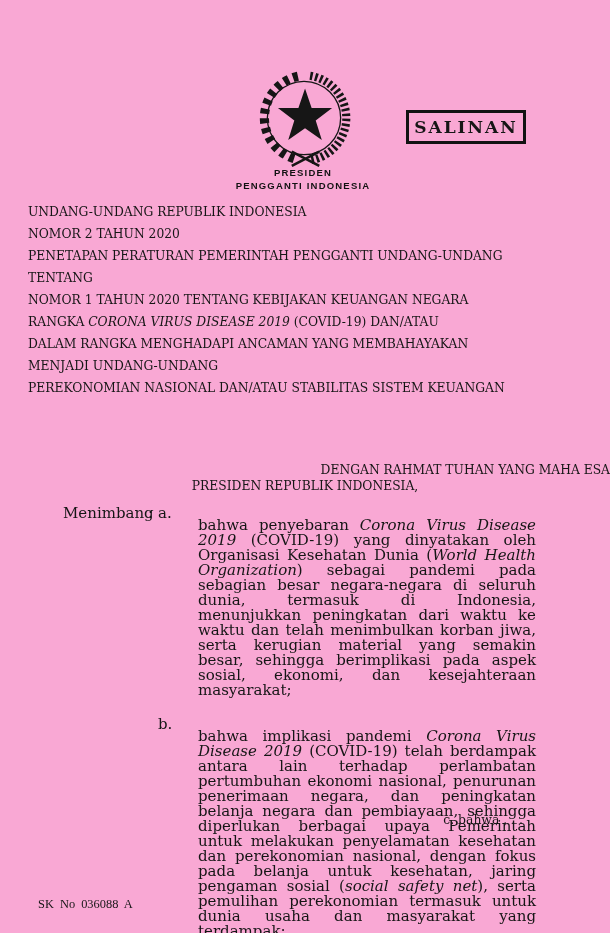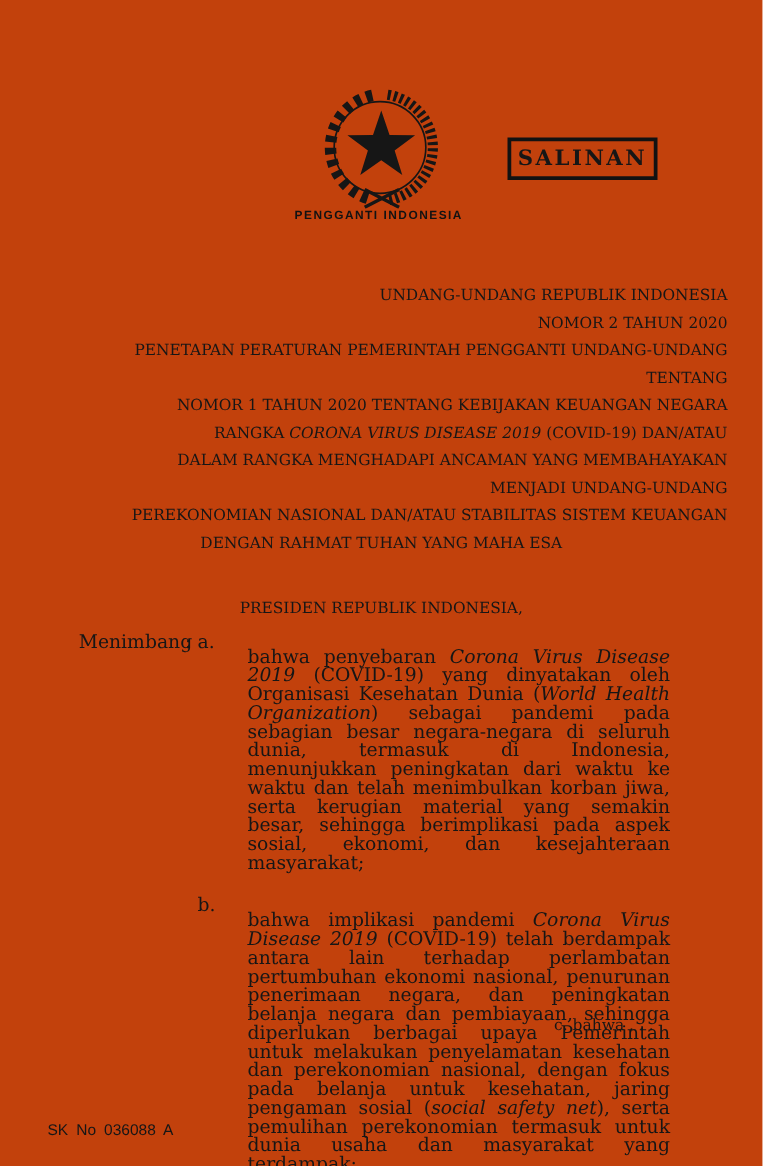--- a/index.html
+++ b/index.html
@@ -1,55 +1,55 @@
 <!DOCTYPE html>
 <html><head>
 <meta charset="utf-8">
 <style>
   html,body{margin:0;padding:0;background:#ffffff;}
   .page{
-    position:relative;width:610px;height:933px;background:#c2410c;
+    position:relative;width:610px;height:933px;background:#f9a8d4;
     font-family:"DejaVu Serif", serif;color:#161616;overflow:hidden;
   }
   
   .emblem{position:absolute;left:248px;top:70px;width:112px;height:97px;}
   
   .letterhead{
     position:absolute;left:193px;top:167px;width:220px;text-align:center;
     font-family:"Liberation Sans", sans-serif;font-weight:bold;font-size:9.5px;
     letter-spacing:1.2px;line-height:12.5px;color:#121212;
   }
   
   .salinan{
     position:absolute;left:406px;top:110px;width:114px;height:28px;
     border:3px solid #121212;display:flex;align-items:center;justify-content:center;
     font-weight:bold;font-size:17px;letter-spacing:2px;
   }
   
   .title-block{
-    position:absolute;top:225px;left:28px;right:28px;text-align:right;
+    position:absolute;top:201px;left:28px;right:28px;text-align:left;
     font-size:12.3px;line-height:22px;
   }
-  .invocation{position:absolute;top:427px;left:0;right:0;text-align:center;font-size:12.3px;}
+  .invocation{position:absolute;top:463px;left:0;right:0;text-align:right;font-size:12.3px;}
   .issuer{position:absolute;top:479px;left:0;right:0;text-align:center;font-size:12.3px;}
   
   .consider{
     position:absolute;top:506px;left:63px;width:485px;display:flex;
     font-size:15px;line-height:15px;
   }
   .consider-label{width:85px;flex:none;}
   .consider-colon{width:10px;flex:none;}
   .consider-items{flex:1;}
   .consider-item{display:flex;}
   .consider-item + .consider-item{margin-top:7px;}
   .marker{width:28px;flex:none;}
   .consider-text{flex:1;margin:12px;text-align:justify;word-spacing:1px;}
   
   .continuation{position:absolute;top:812px;right:87px;font-size:12.4px;}
-  .doc-code{position:absolute;top:897px;left:38px;font-size:12.4px;font-family:Liberation Sans, sans-serif;word-spacing:3px;}
+  .doc-code{position:absolute;top:897px;left:38px;font-size:12.4px;font-family:Liberation Serif, serif;word-spacing:3px;}
 </style>
 </head>
 <body>
 
 <div class="page">
 
   <svg class="emblem" viewBox="0 0 110 95" xmlns="http://www.w3.org/2000/svg" aria-hidden="true">
 
     <path d="M49,6 A42,42 0 0 0 49,88" fill="none" stroke="#161616" stroke-width="9" stroke-dasharray="5,4.5"></path>
 
@@ -61,20 +61,21 @@
     <path d="M43,80 L70,94 M70,80 L43,94" stroke="#161616" stroke-width="2.6" fill="none"></path>
 
     <path d="M56,18 L62.5,37.1 L82.6,37.3 L66.5,49.4 L72.5,68.7 L56,57 L39.5,68.7 L45.5,49.4 L29.4,37.3 L49.5,37.1 Z" fill="#161616"></path>
   </svg>
 
   <div class="salinan">
     <span>SALINAN</span>
   </div>
 
   <div class="letterhead">
+    <div>PRESIDEN</div>
     <div>PENGGANTI  INDONESIA</div>
   </div>
 
   <div class="title-block">
     <div><span>UNDANG-UNDANG REPUBLIK INDONESIA</span></div>
     <div><span>NOMOR  2  TAHUN  2020</span></div>
     <div><span>PENETAPAN PERATURAN PEMERINTAH PENGGANTI UNDANG-UNDANG</span></div>
     <div><span>TENTANG</span></div>
     <div><span>NOMOR 1 TAHUN 2020 TENTANG KEBIJAKAN KEUANGAN NEGARA</span></div>
     <div><span>RANGKA </span><i>CORONA VIRUS DISEASE 2019</i><span> (COVID-19) DAN/ATAU</span></div>

